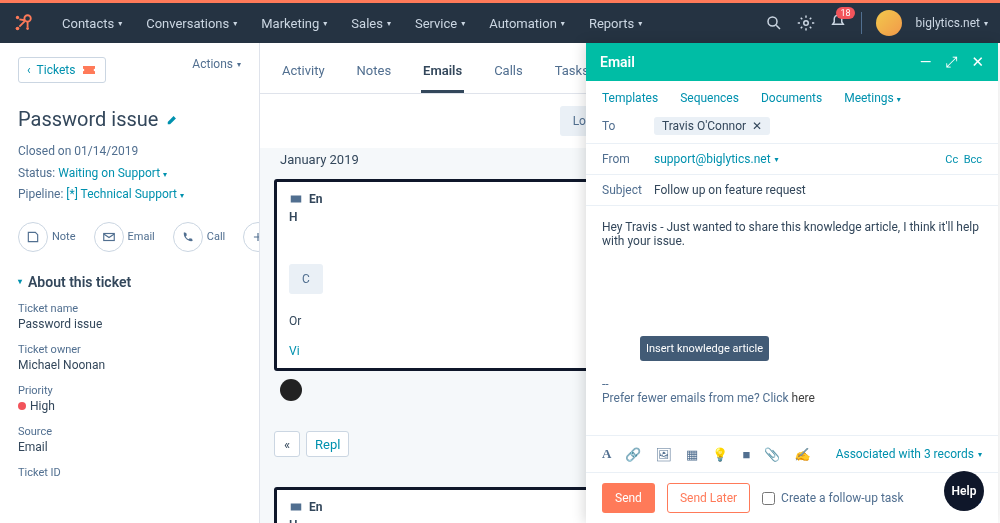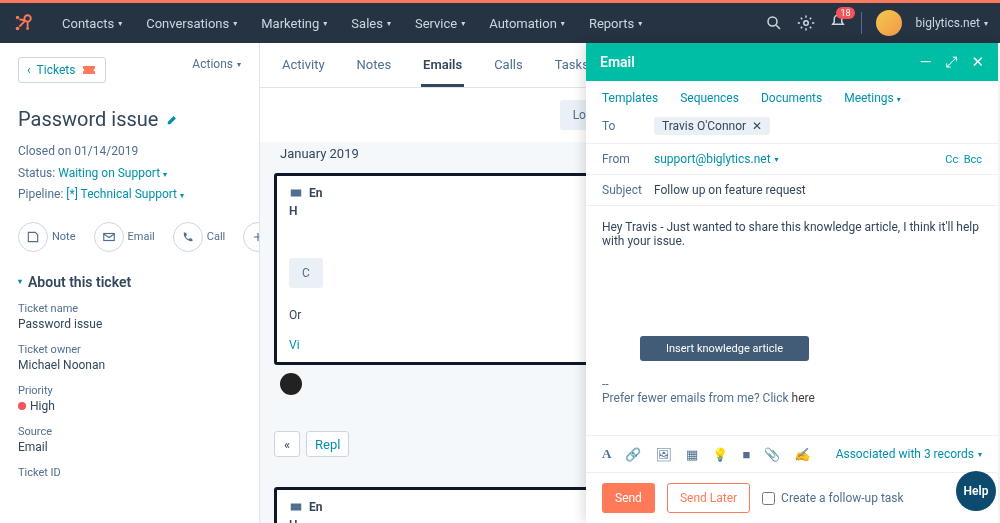--- a/index.html
+++ b/index.html
@@ -29,21 +29,21 @@
 .act{display:flex;align-items:center;gap:4px;font-size:11px;color:#516f90}
 .act-btn{width:30px;height:30px;border:1px solid #cbd6e2;border-radius:50%;display:flex;align-items:center;justify-content:center}
 
 .panel-head{display:flex;align-items:center;gap:6px;margin-top:22px;font-size:14px;font-weight:600;color:#33475b}
 .field{margin-top:12px;font-size:12px}
 .field-label{color:#516f90;font-size:11px}
 .field-val{color:#33475b;margin-top:2px}
 .prio-dot{display:inline-block;width:8px;height:8px;border-radius:50%;background:#f2545b;margin-right:4px}
 
 .center{flex:1;background:#f5f8fa;position:relative}
-.tabs{display:flex;gap:28px;padding:14px 20px 0;border-bottom:1px solid #dfe3eb;background:#fff}
+.tabs{display:flex;gap:28px;padding:20px 20px 0;border-bottom:1px solid #dfe3eb;background:#fff}
 .tab{padding:0 2px 12px;font-size:13px;color:#516f90;cursor:pointer}
 .tab.active{color:#33475b;border-bottom:3px solid #33475b;font-weight:600}
 .create-row{display:flex;justify-content:flex-end;gap:10px;padding:12px 18px;background:#fff}
 .btn{border-radius:3px;padding:7px 12px;font-size:12px;cursor:pointer;border:1px solid transparent}
 .btn-grey{background:#eaf0f6;color:#516f90}
 .btn-dark{background:#425b76;color:#fff}
 .date-h{padding:4px 20px;font-size:13px;color:#33475b}
 .thread{background:#fff;margin:8px 14px;border:3px solid #0f172a;border-radius:3px;padding:10px 12px;font-size:12px}
 .nav-arrows{position:absolute;left:14px;bottom:66px;display:flex;gap:6px}
 .nav-arrows .sq{width:26px;height:26px;border:1px solid #cbd6e2;border-radius:3px;background:#fff;display:flex;align-items:center;justify-content:center}
@@ -56,41 +56,41 @@
 .em-subtabs{display:flex;gap:22px;padding:10px 16px 4px;font-size:12px}
 .em-subtabs span{color:#0091ae;cursor:pointer}
 .em-row{display:flex;align-items:center;padding:8px 16px;font-size:12px;gap:12px;border-bottom:1px solid #eaf0f6}
 .em-row .lbl{width:40px;color:#516f90}
 .chip{display:inline-flex;align-items:center;gap:6px;background:#eaf0f6;border-radius:3px;padding:2px 8px;font-size:12px;color:#33475b}
 .em-row .cc{margin-left:auto;color:#0091ae;font-size:11px}
 .from-link{color:#0091ae;display:inline-flex;align-items:center;gap:4px}
 .em-body{padding:14px 16px;font-size:12px;color:#33475b;flex:1}
 .em-foot-note{font-size:12px;color:#516f90;padding:0 16px}
 .em-foot-note a{color:#404040}
-.tooltip{position:absolute;background:#425b76;color:#fff;font-size:11px;padding:6px 26px;border-radius:3px;left:54px;bottom:74px}
+.tooltip{position:absolute;background:#425b76;color:#fff;font-size:11px;padding:6px 6px;border-radius:3px;left:54px;bottom:74px}
 .em-toolbar{display:flex;align-items:center;gap:14px;padding:10px 16px;border-top:1px solid #eaf0f6;font-size:13px;color:#516f90}
 .em-toolbar .assoc{margin-left:auto;color:#0091ae;font-size:12px;display:flex;align-items:center;gap:4px}
 .em-sendrow{display:flex;align-items:center;gap:12px;padding:10px 16px;border-top:1px solid #eaf0f6}
 .btn-orange{background:#ff7a59;color:#fff}
 .btn-outline{background:#fff;color:#ff7a59;border:1px solid #ff7a59}
 .checkbox-lbl{display:flex;align-items:center;gap:6px;font-size:12px;color:#516f90}
 .g-icon{margin-left:auto;font-weight:bold;font-size:16px}
 
 .right{width:240px;background:#fff;border-left:1px solid #dfe3eb;padding:10px 14px;overflow:hidden}
 .collapse-arrow{color:#0091ae;font-size:16px}
 .r-section{border-bottom:1px solid #eaf0f6;padding:12px 0}
 .r-head{display:flex;align-items:center;gap:6px;font-size:13px;font-weight:600;color:#33475b}
 .r-card{border:1px solid #dfe3eb;border-radius:3px;padding:10px;margin-top:8px;font-size:12px}
 .r-name{color:#0091ae;font-weight:600}
 .r-sub{color:#516f90;font-size:11px}
 .r-link{color:#0091ae;display:flex;align-items:center;gap:6px;margin-top:4px;font-size:11px}
 .btn-mini{background:#eaf0f6;color:#516f90;border-radius:3px;padding:5px 10px;font-size:11px}
 .r-desc{font-size:11px;color:#516f90;margin-top:6px}
 .r-btns{display:flex;gap:8px;justify-content:center;margin-top:8px}
-.help-fab{position:fixed;right:4px;bottom:12px;width:40px;height:40px;border-radius:50%;background:#0c4a6e;color:#fff;display:flex;align-items:center;justify-content:center;font-size:12px;font-weight:600}
+.help-fab{position:fixed;right:16px;bottom:12px;width:40px;height:40px;border-radius:50%;background:#0f172a;color:#fff;display:flex;align-items:center;justify-content:center;font-size:12px;font-weight:600}
 .caret{font-size:8px}
 .ic{width:14px;height:14px;fill:#516f90}
 </style>
 </head>
 <body>
 
 <div class="topbar"></div>
 <div class="nav">
   <svg class="logo" viewBox="0 0 24 24">
       <circle cx="17" cy="7" r="3.5" fill="none" stroke="#ff7a59" stroke-width="2"></circle>

